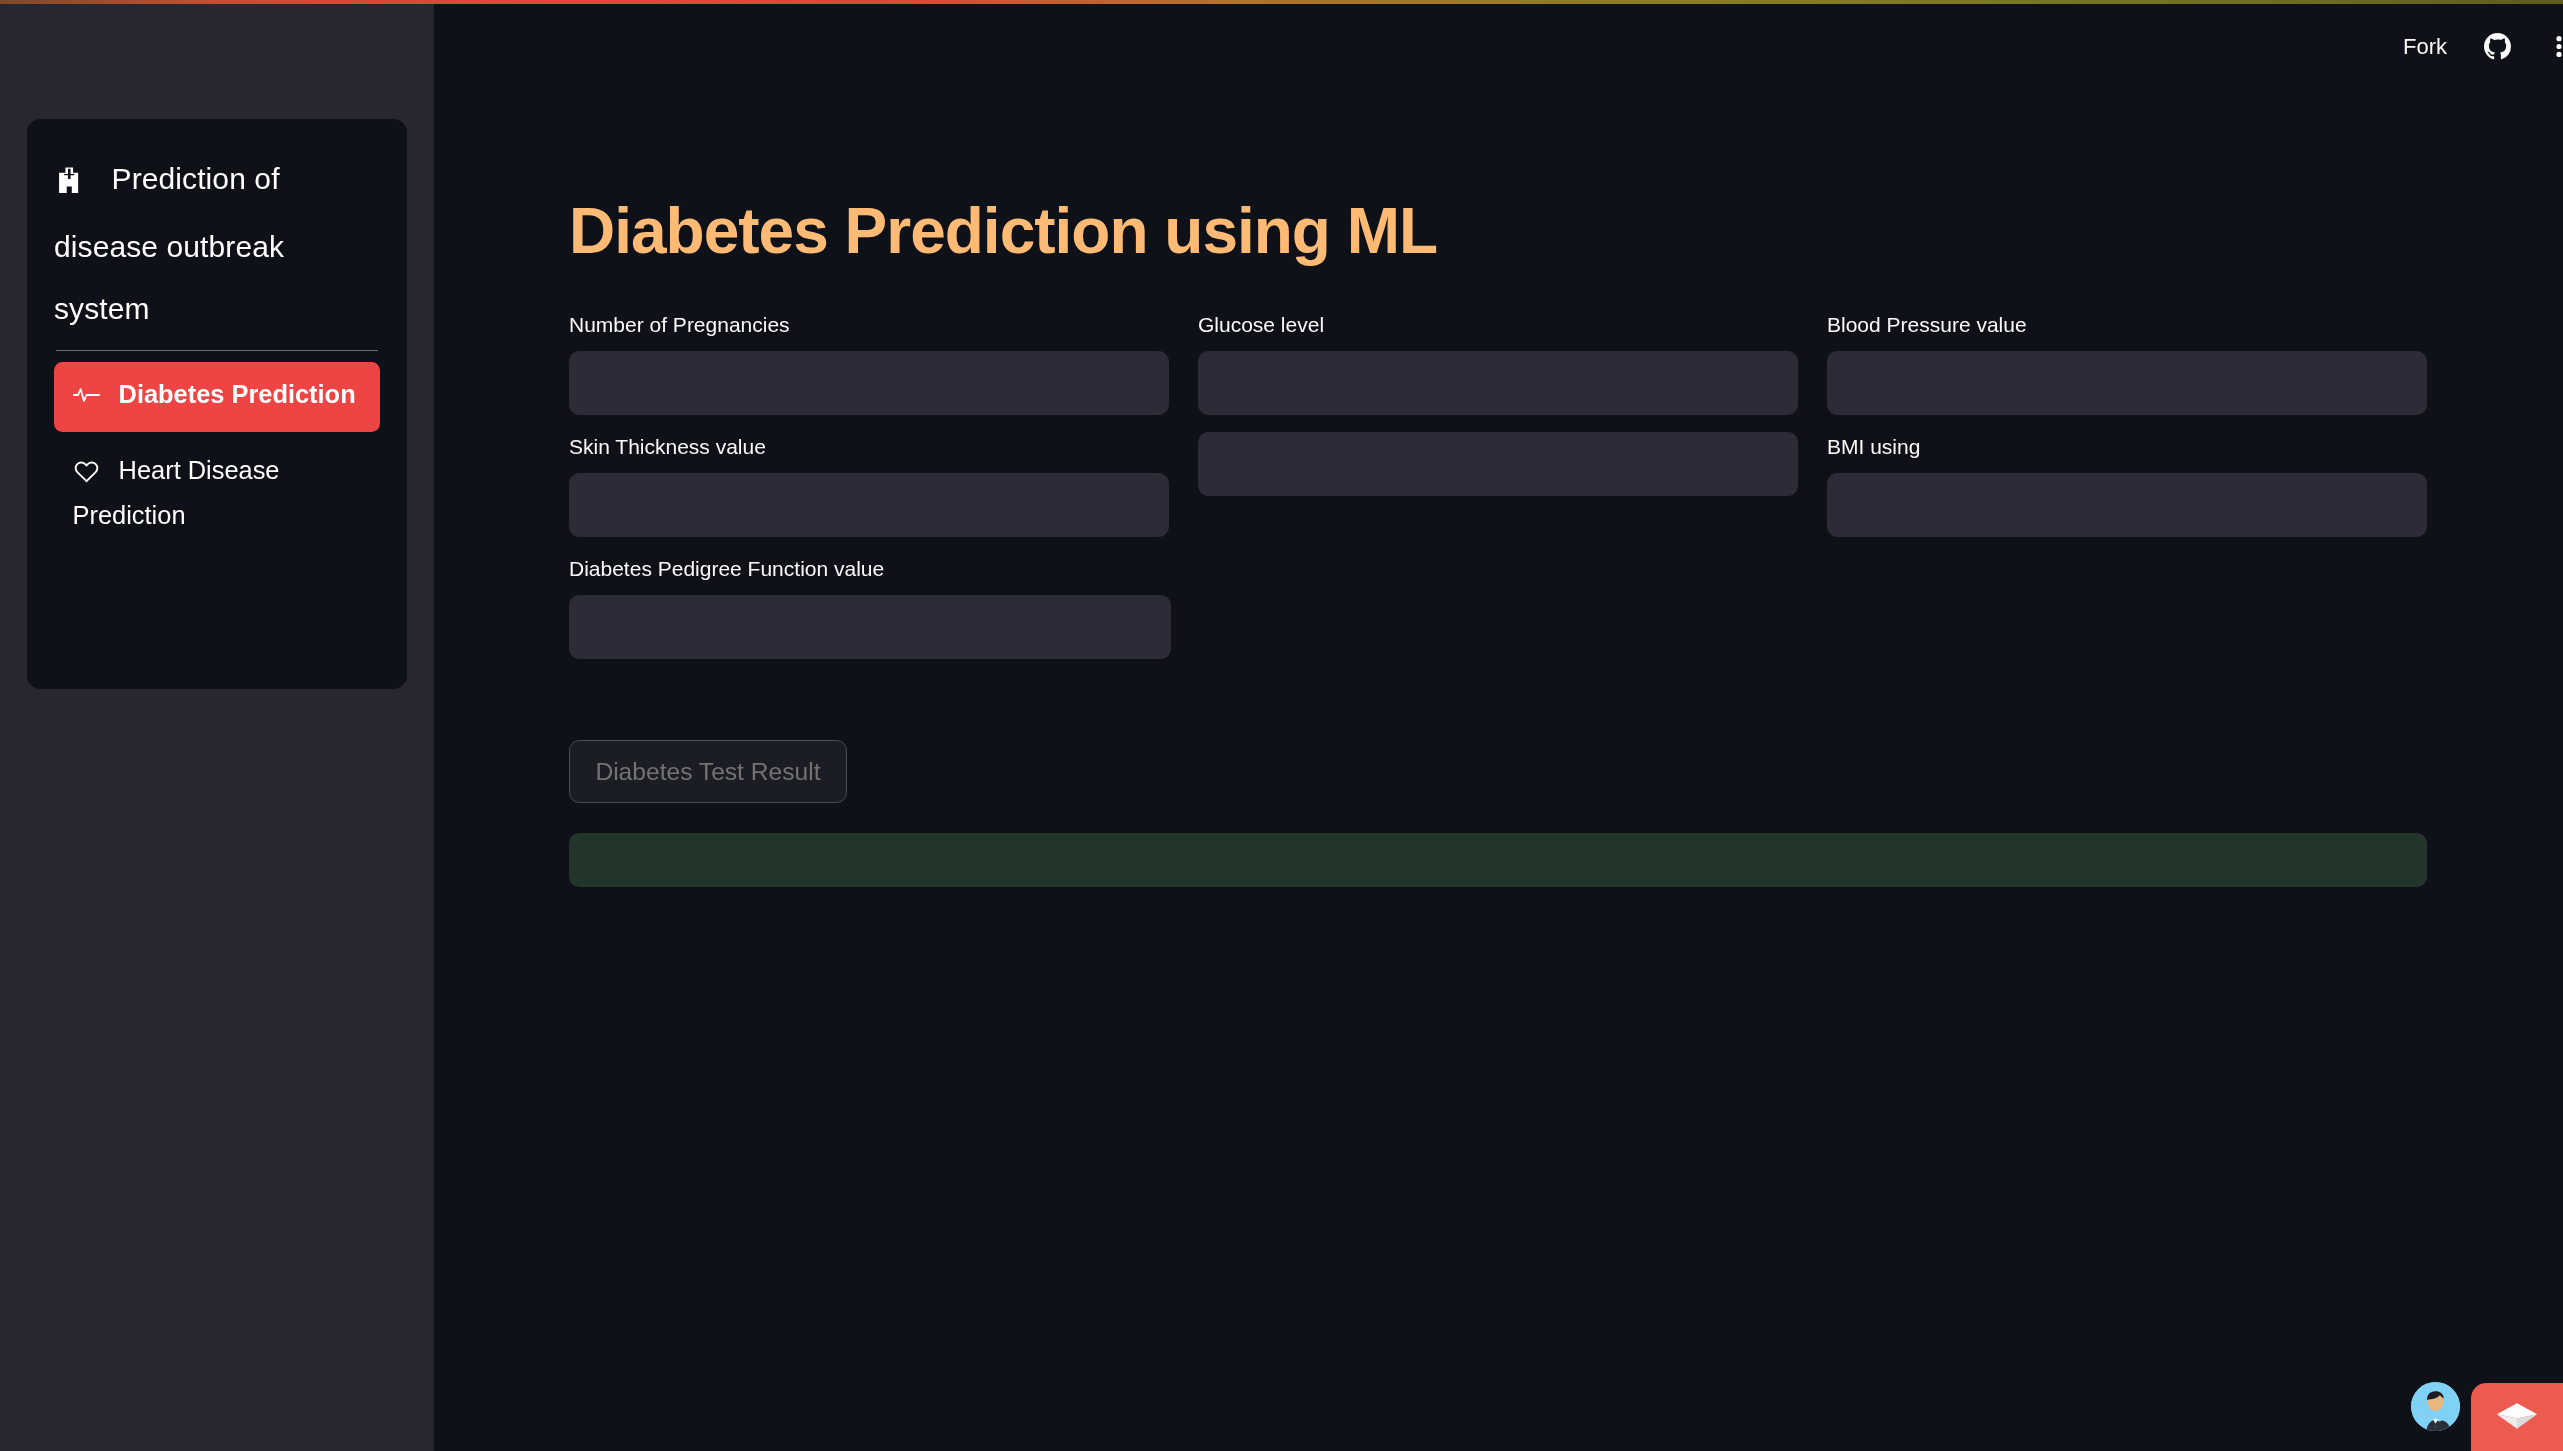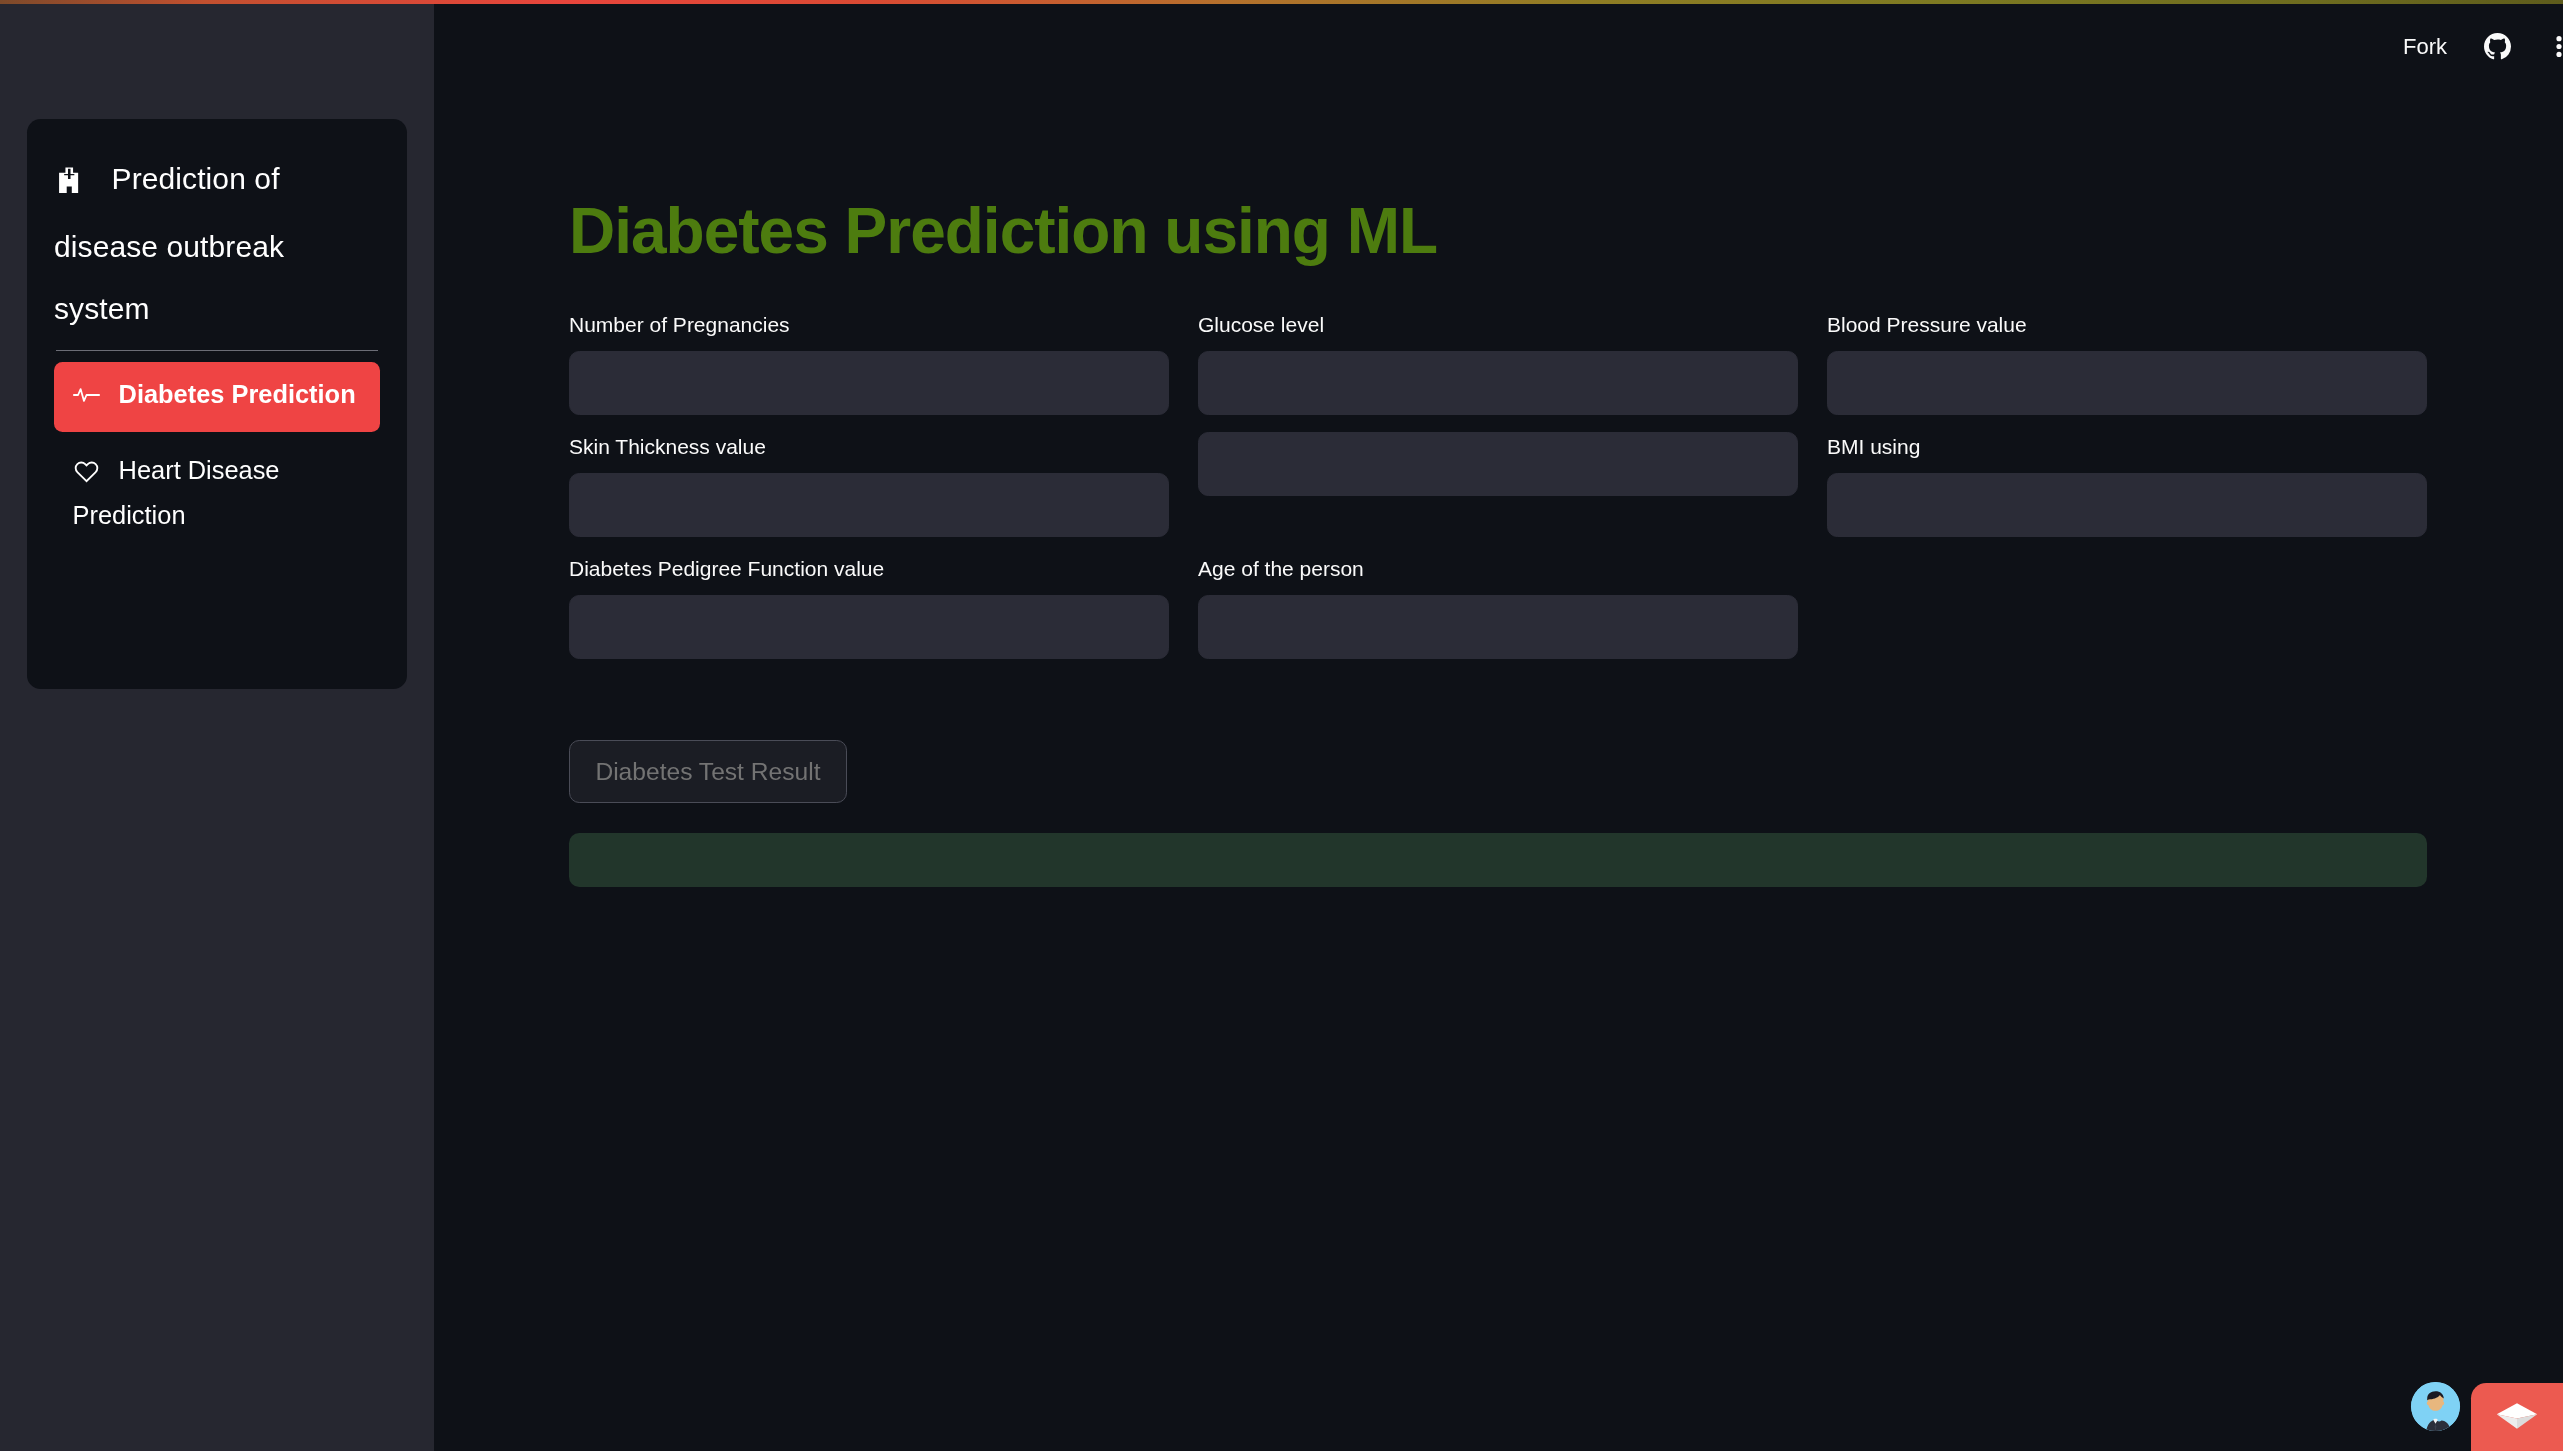--- a/index.html
+++ b/index.html
@@ -137,21 +137,21 @@
   }
 
   #page-title {
     position: absolute;
     left: 135px;
     top: 192px;
     font-size: 64px;
     line-height: 78px;
     font-weight: 700;
     letter-spacing: -1px;
-    color: #4d7c0f;
+    color: #fdba74;
   }
 
   #form-grid {
     position: absolute;
     left: 135px;
     top: 310px;
     width: 1858px;
   }
 
   .form-row {
@@ -341,24 +341,20 @@
         <label class="field-label">BMI using</label>
         <input class="field-input" type="text" value="" style="">
       </div>
     </div>
 
     <div class="form-row">
       <div class="form-cell">
         <label class="field-label">Diabetes Pedigree Function value</label>
         <input class="field-input" type="text" value="" style="">
       </div>
-      <div class="form-cell">
-        <label class="field-label">Age of the person</label>
-        <input class="field-input" type="text" value="" style="">
-      </div>
       <div class="form-cell"></div>
     </div>
 
   </div>
 
   <button id="submit-button">Diabetes Test Result</button>
 
   <div id="result-box">
     <span></span>
   </div>

